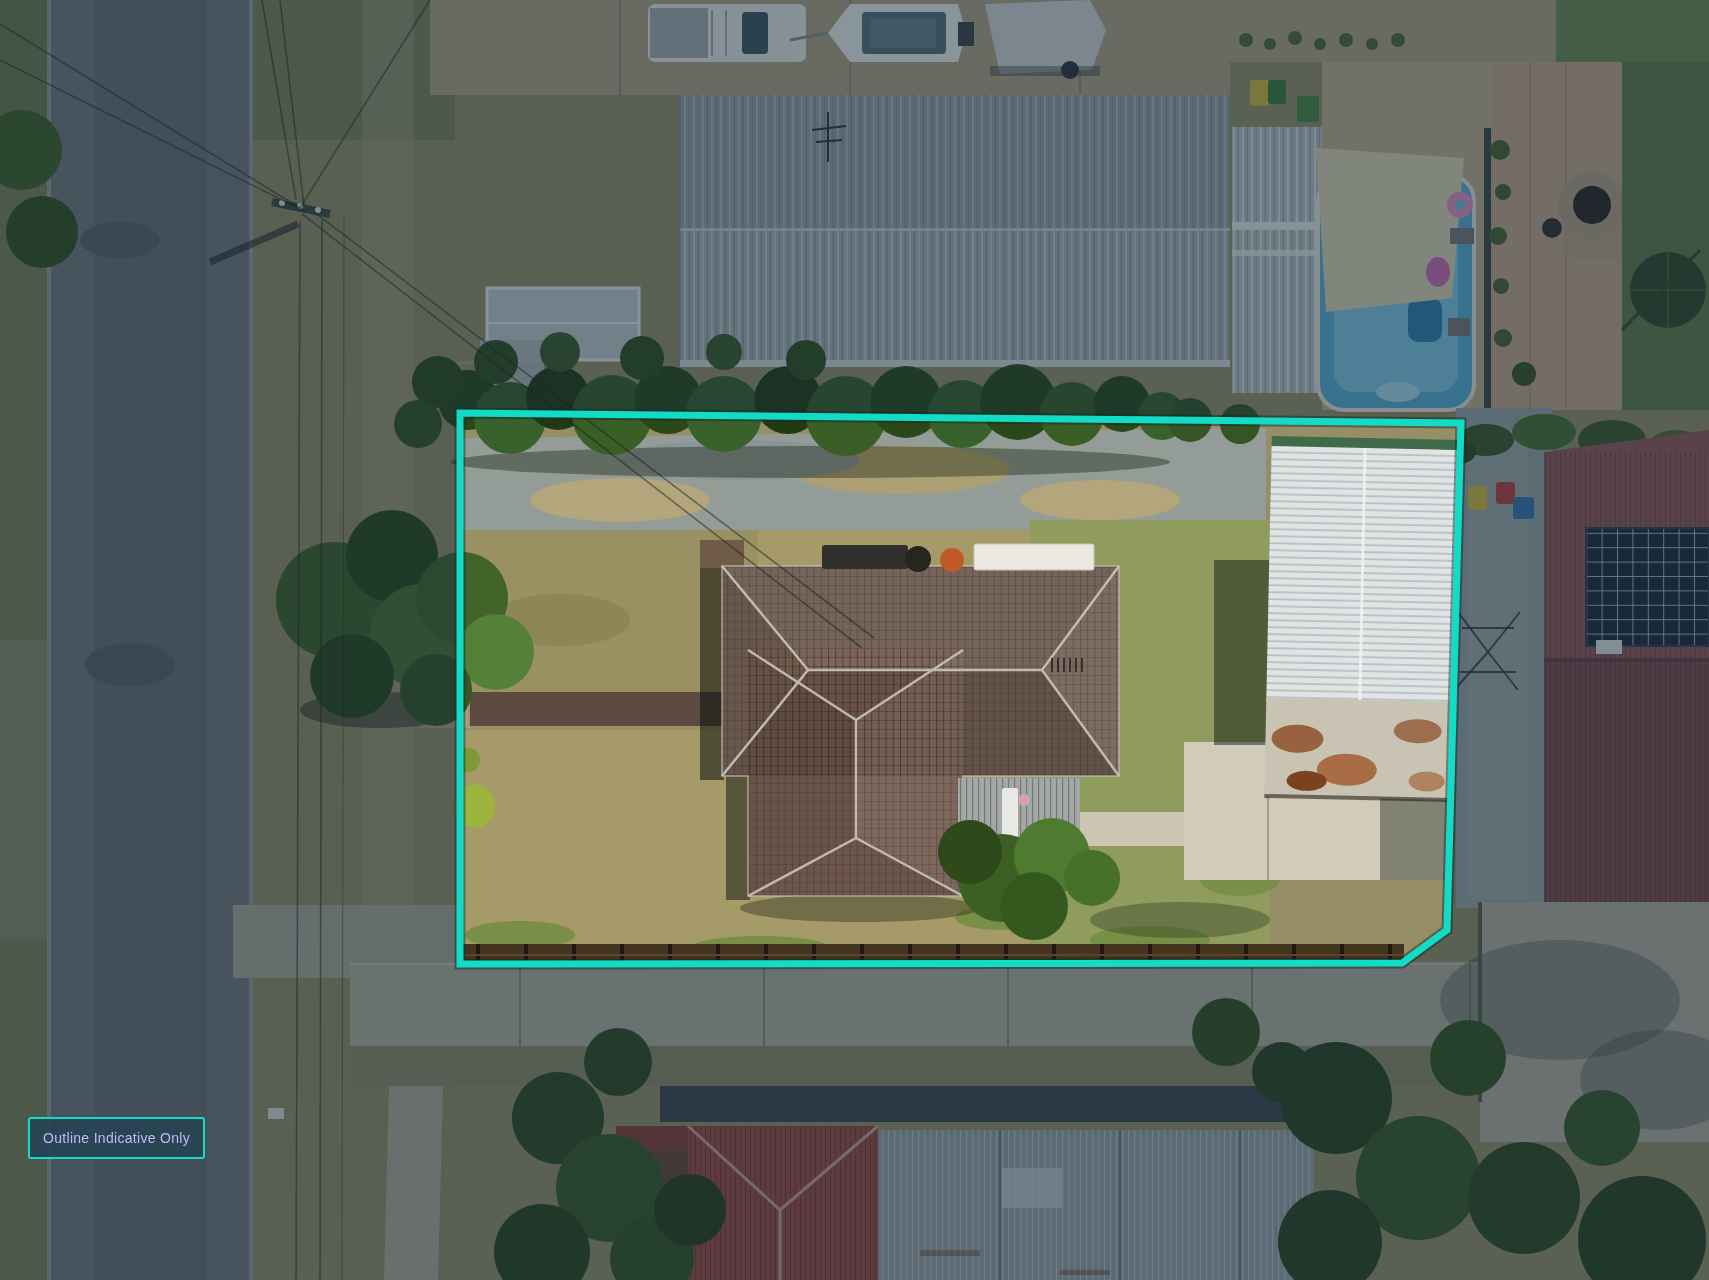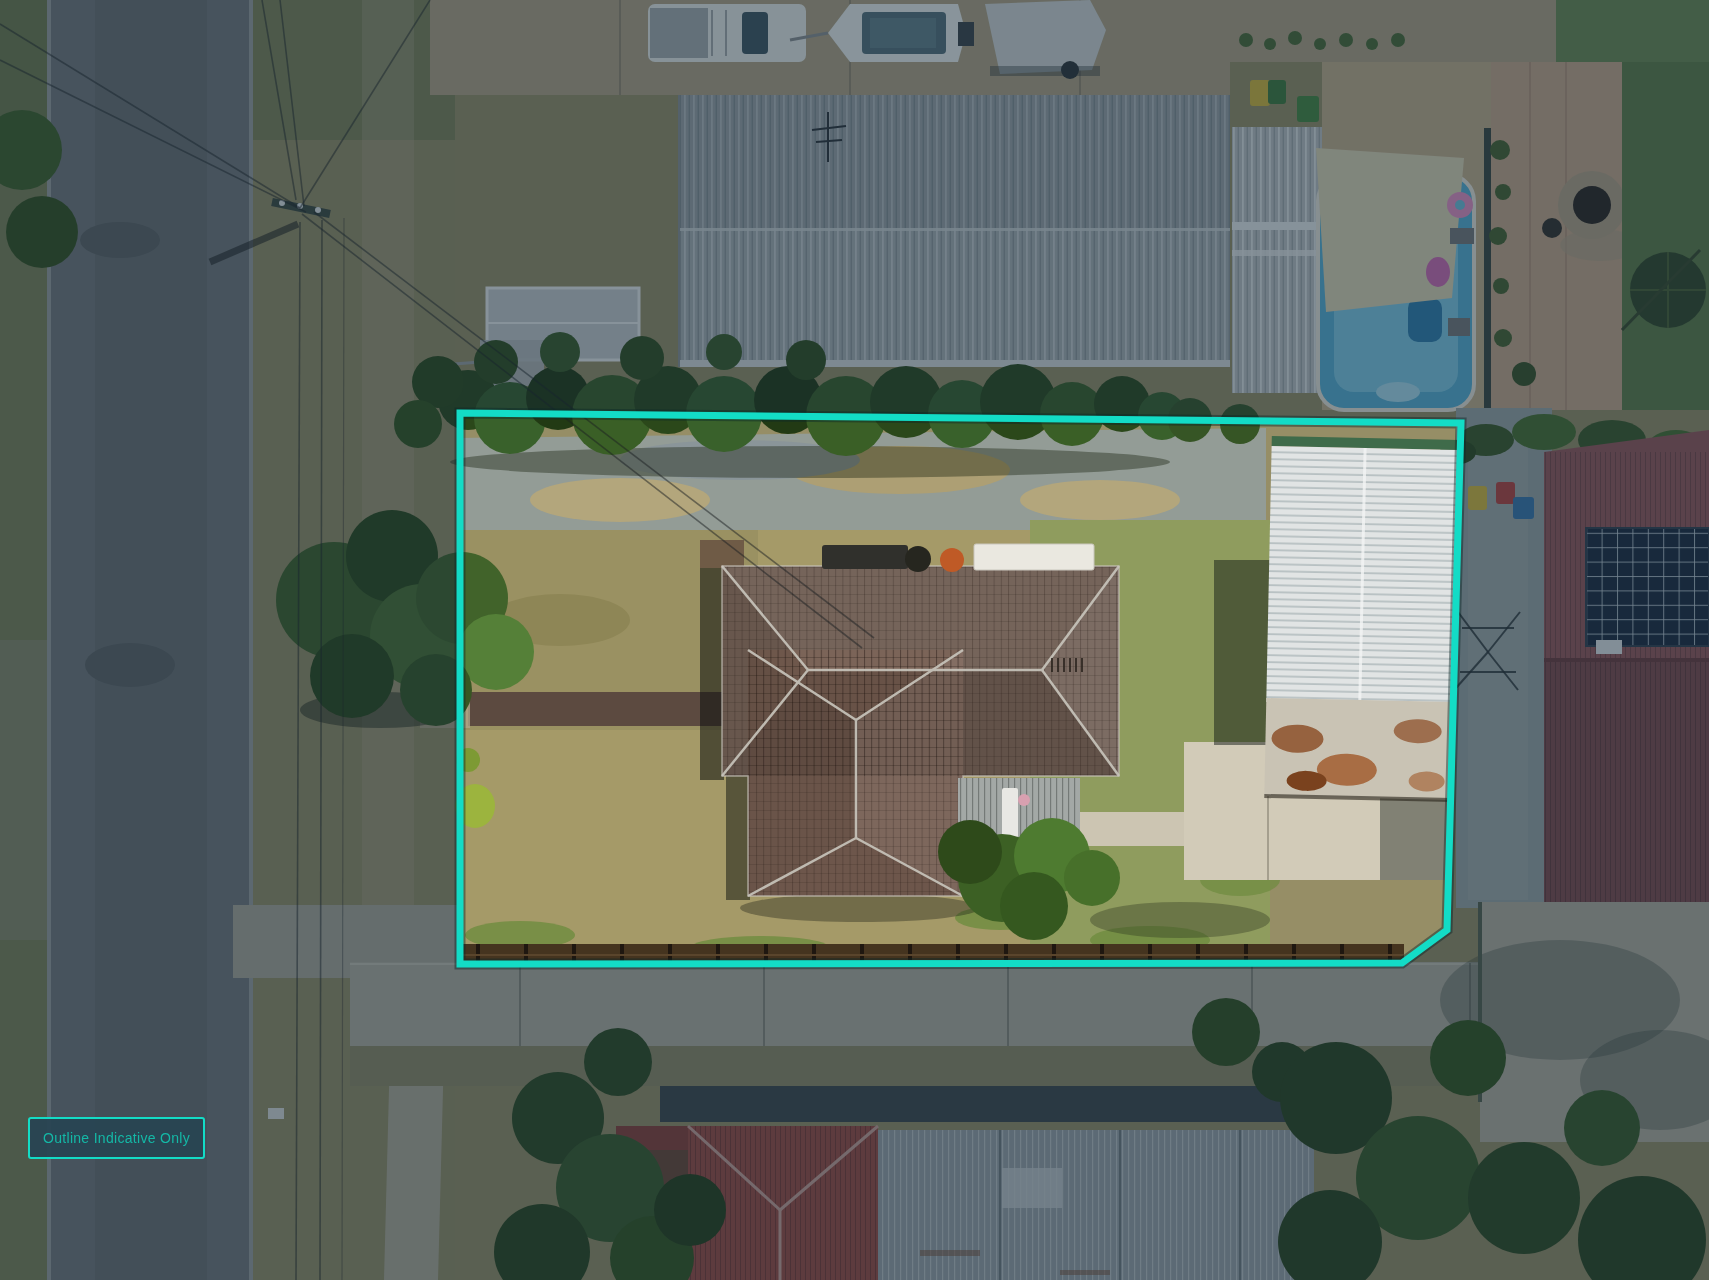--- a/index.html
+++ b/index.html
@@ -2,21 +2,21 @@
 <html><head>
 <meta charset="utf-8">
 <style>
   html,body{margin:0;padding:0;background:#0c141a;}
   .stage{position:relative;width:1709px;height:1280px;overflow:hidden;background:#968e66;
          font-family:"Liberation Sans",sans-serif;}
   .stage svg{position:absolute;left:0;top:0;display:block;}
   .badge{position:absolute;left:28px;top:1117px;height:42px;min-width:163px;box-sizing:border-box;
          display:flex;align-items:center;justify-content:center;padding:0 13px;
          background:rgba(40,68,82,.95);border:2px solid #13DCC6;border-radius:3px;}
-  .badge span{color:#14b8a6;font-size:14px;letter-spacing:.3px;white-space:nowrap;}
+  .badge span{color:#c4b5fd;font-size:14px;letter-spacing:.3px;white-space:nowrap;}
 </style>
 </head>
 <body>
 
 <div class="stage">
 <svg width="1709" height="1280" viewBox="0 0 1709 1280">
   <defs>
     <pattern id="corr" width="9" height="9" patternUnits="userSpaceOnUse">
       <rect width="9" height="9" fill="#a9afb1"></rect>
           <rect width="1.8" height="9" fill="#c6cbcd"></rect>

